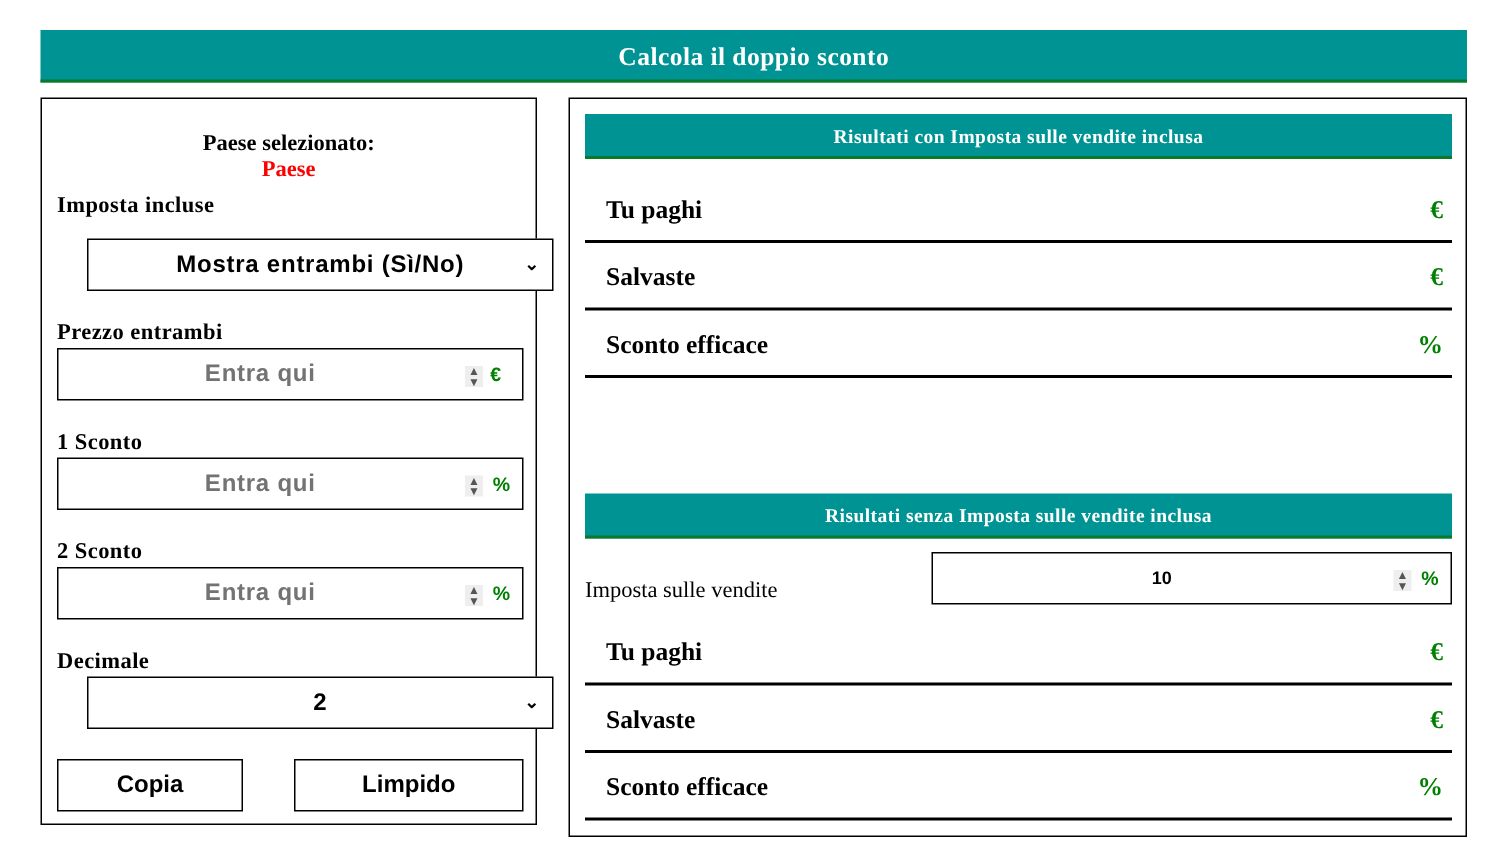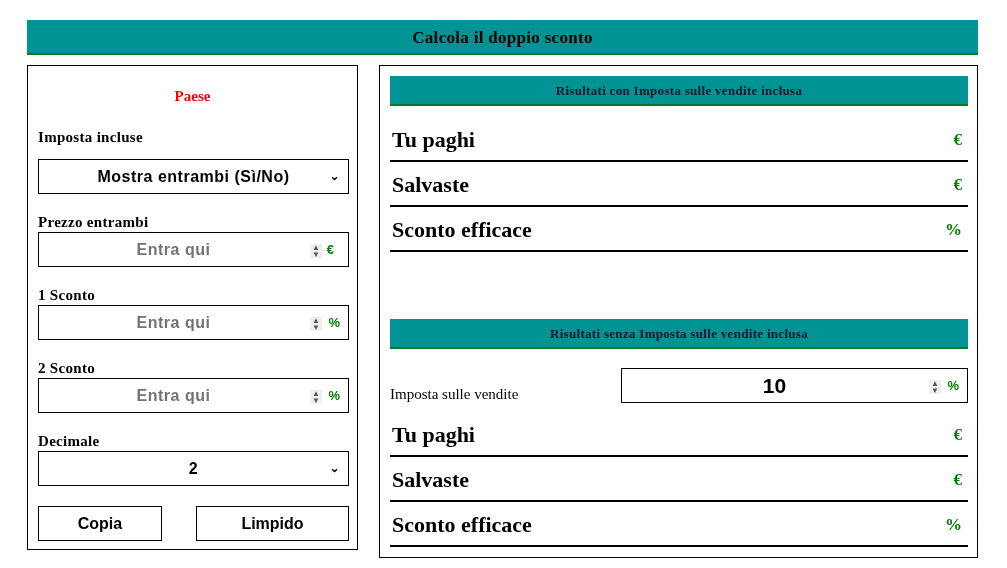--- a/index.html
+++ b/index.html
@@ -1,44 +1,45 @@
 <!DOCTYPE html>
 <html><head>
   <meta charset="utf-8">
   <style>
     html, body { margin:0; padding:0; background:#ffffff; }
     body { width:1007px; height:568px; position:relative; font-family:"Liberation Serif", serif; color:#000; overflow:hidden; }
-    .title-bar { position:absolute; left:27px; top:20px; width:951px; height:33px; background:#009393; border-bottom:2px solid #0a7a2a; color:#000000; font-weight:bold; font-size:17px; text-align:center; line-height:35px; letter-spacing:0.3px; }
+    .title-bar { position:absolute; left:27px; top:20px; width:951px; height:33px; background:#009393; border-bottom:2px solid #0a7a2a; color:#ffffff; font-weight:bold; font-size:17px; text-align:center; line-height:35px; letter-spacing:0.3px; }
     .left-panel { position:absolute; left:27px; top:65px; width:331px; height:485px; border:1px solid #000; box-sizing:border-box; }
     .right-panel { position:absolute; left:379px; top:65px; width:599px; height:493px; border:1px solid #000; box-sizing:border-box; }
     .country-block { position:absolute; left:0; right:0; top:22px; text-align:center; font-weight:bold; font-size:15px; line-height:17px; }
     .country-name { color:#ff0000; }
     .field-label { position:absolute; left:10px; font-weight:bold; font-size:15px; letter-spacing:0.3px; }
     .field-box { position:absolute; left:10px; width:311px; height:35px; border:1px solid #000; box-sizing:border-box; background:#fff; }
-    .select-box { font-family:"Liberation Sans", sans-serif; font-weight:bold; font-size:16px; text-align:center; line-height:33px; letter-spacing:0.5px; }
+    .select-box { font-family:"Liberation Sans", sans-serif; font-weight:bold; font-size:16px; text-align:center; line-height:33px; letter-spacing:0.5px;margin-left:20px; }
     .select-box .chev { position:absolute; right:8px; top:0; font-size:12px; line-height:33px; }
     .input-box .placeholder { position:absolute; left:0; right:40px; text-align:center; line-height:33px; font-family:"Liberation Sans", sans-serif; font-weight:bold; font-size:16px; color:#737373; letter-spacing:0.5px; }
     .spinner { position:absolute; top:11px; width:12px; height:14px; background:#eee; font-size:8px; line-height:7px; text-align:center; color:#555; }
     .unit { position:absolute; top:0; line-height:33px; color:#008000; font-weight:bold; font-family:"Liberation Sans", sans-serif; font-size:13px; }
     .btn { position:absolute; top:440px; height:35px; border:1px solid #000; box-sizing:border-box; background:#fff; font-family:"Liberation Sans", sans-serif; font-weight:bold; font-size:16px; text-align:center; line-height:33px; }
-    .section-header { position:absolute; left:10px; width:578px; height:28px; background:#009393; border-bottom:2px solid #0a7a2a; color:#0f172a; font-weight:bold; font-size:13px; text-align:center; line-height:29px; letter-spacing:0.3px; }
+    .section-header { position:absolute; left:10px; width:578px; height:28px; background:#009393; border-bottom:2px solid #0a7a2a; color:#ffffff; font-weight:bold; font-size:13px; text-align:center; line-height:29px; letter-spacing:0.3px; }
     .result-row { position:absolute; left:10px; width:578px; height:44px; border-bottom:2px solid #000; box-sizing:border-box; }
-    .result-row .lbl { position:absolute; left:2px; top:0; line-height:44px; font-weight:bold; font-size:22px; }
+    .result-row .lbl { position:absolute; left:14px; top:0; line-height:44px; font-weight:bold; font-size:17px; }
     .result-row .val { position:absolute; right:6px; top:0; line-height:44px; font-weight:bold; font-size:17px; color:#008000; }
     .tax-label { position:absolute; left:10px; top:320px; font-size:15px; }
     .tax-box { position:absolute; left:241px; top:302px; width:347px; height:35px; border:1px solid #000; box-sizing:border-box; }
-    .tax-box .value { position:absolute; left:0; right:40px; text-align:center; line-height:33px; font-family:"Liberation Sans", sans-serif; font-weight:bold; font-size:21px; }
+    .tax-box .value { position:absolute; left:0; right:40px; text-align:center; line-height:33px; font-family:"Liberation Sans", sans-serif; font-weight:bold; font-size:12px; }
   </style>
 </head>
 <body>
 
 <div class="title-bar">Calcola il doppio sconto</div>
 
 <div class="left-panel">
   <div class="country-block">
+    <div>Paese selezionato:</div>
     <div class="country-name">Paese</div>
   </div>
 
   <div class="field-label" style="top:63px;">Imposta incluse</div>
   <div class="field-box select-box" style="top:93px;">
     <span>Mostra entrambi (Sì/No)</span>
     <span class="chev">⌄</span>
   </div>
 
   <div class="field-label" style="top:148px;">Prezzo entrambi</div>
@@ -80,21 +81,21 @@
   </div>
   <div class="result-row" style="top:97px;">
     <span class="lbl">Salvaste</span>
     <span class="val">€</span>
   </div>
   <div class="result-row" style="top:142px;">
     <span class="lbl">Sconto efficace</span>
     <span class="val">%</span>
   </div>
 
-  <div class="section-header" style="top:253px;">Risultati senza Imposta sulle vendite inclusa</div>
+  <div class="section-header" style="top:263px;">Risultati senza Imposta sulle vendite inclusa</div>
   <div class="tax-label">Imposta sulle vendite</div>
   <div class="tax-box">
     <span class="value">10</span>
     <span class="spinner" style="right:26px;">▲<br>▼</span>
     <span class="unit" style="right:8px;">%</span>
   </div>
 
   <div class="result-row" style="top:347px;">
     <span class="lbl">Tu paghi</span>
     <span class="val">€</span>

